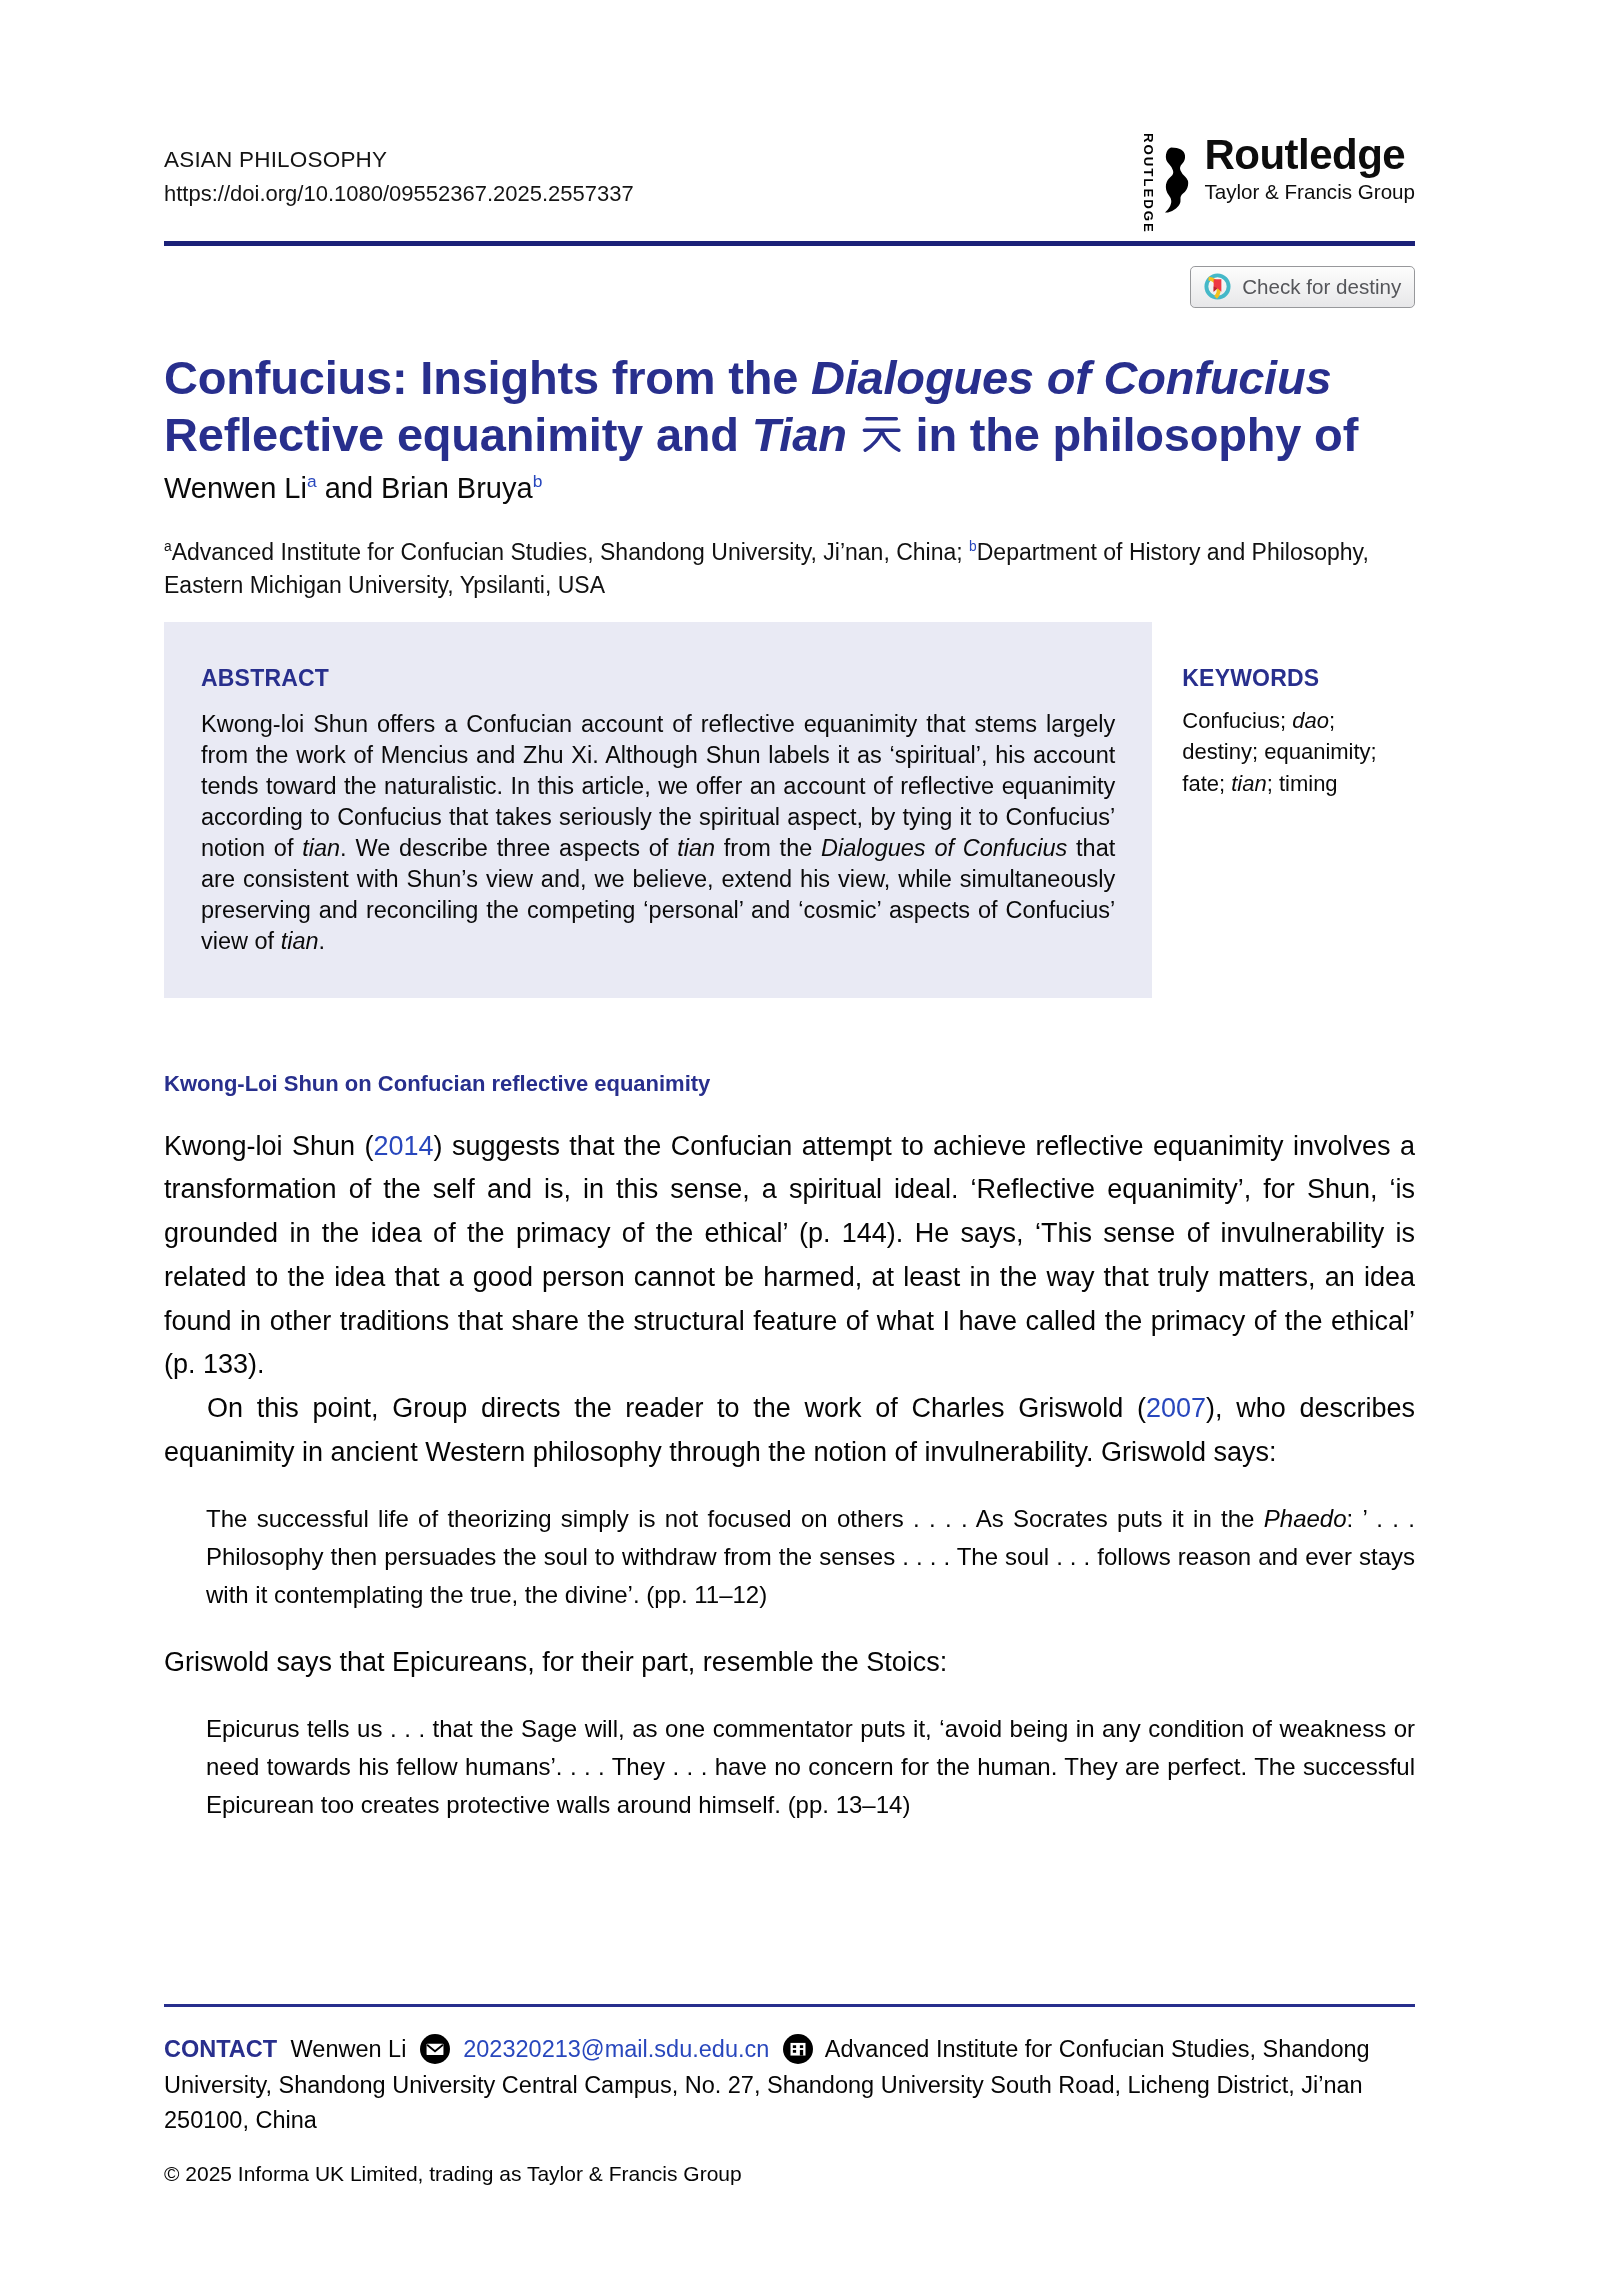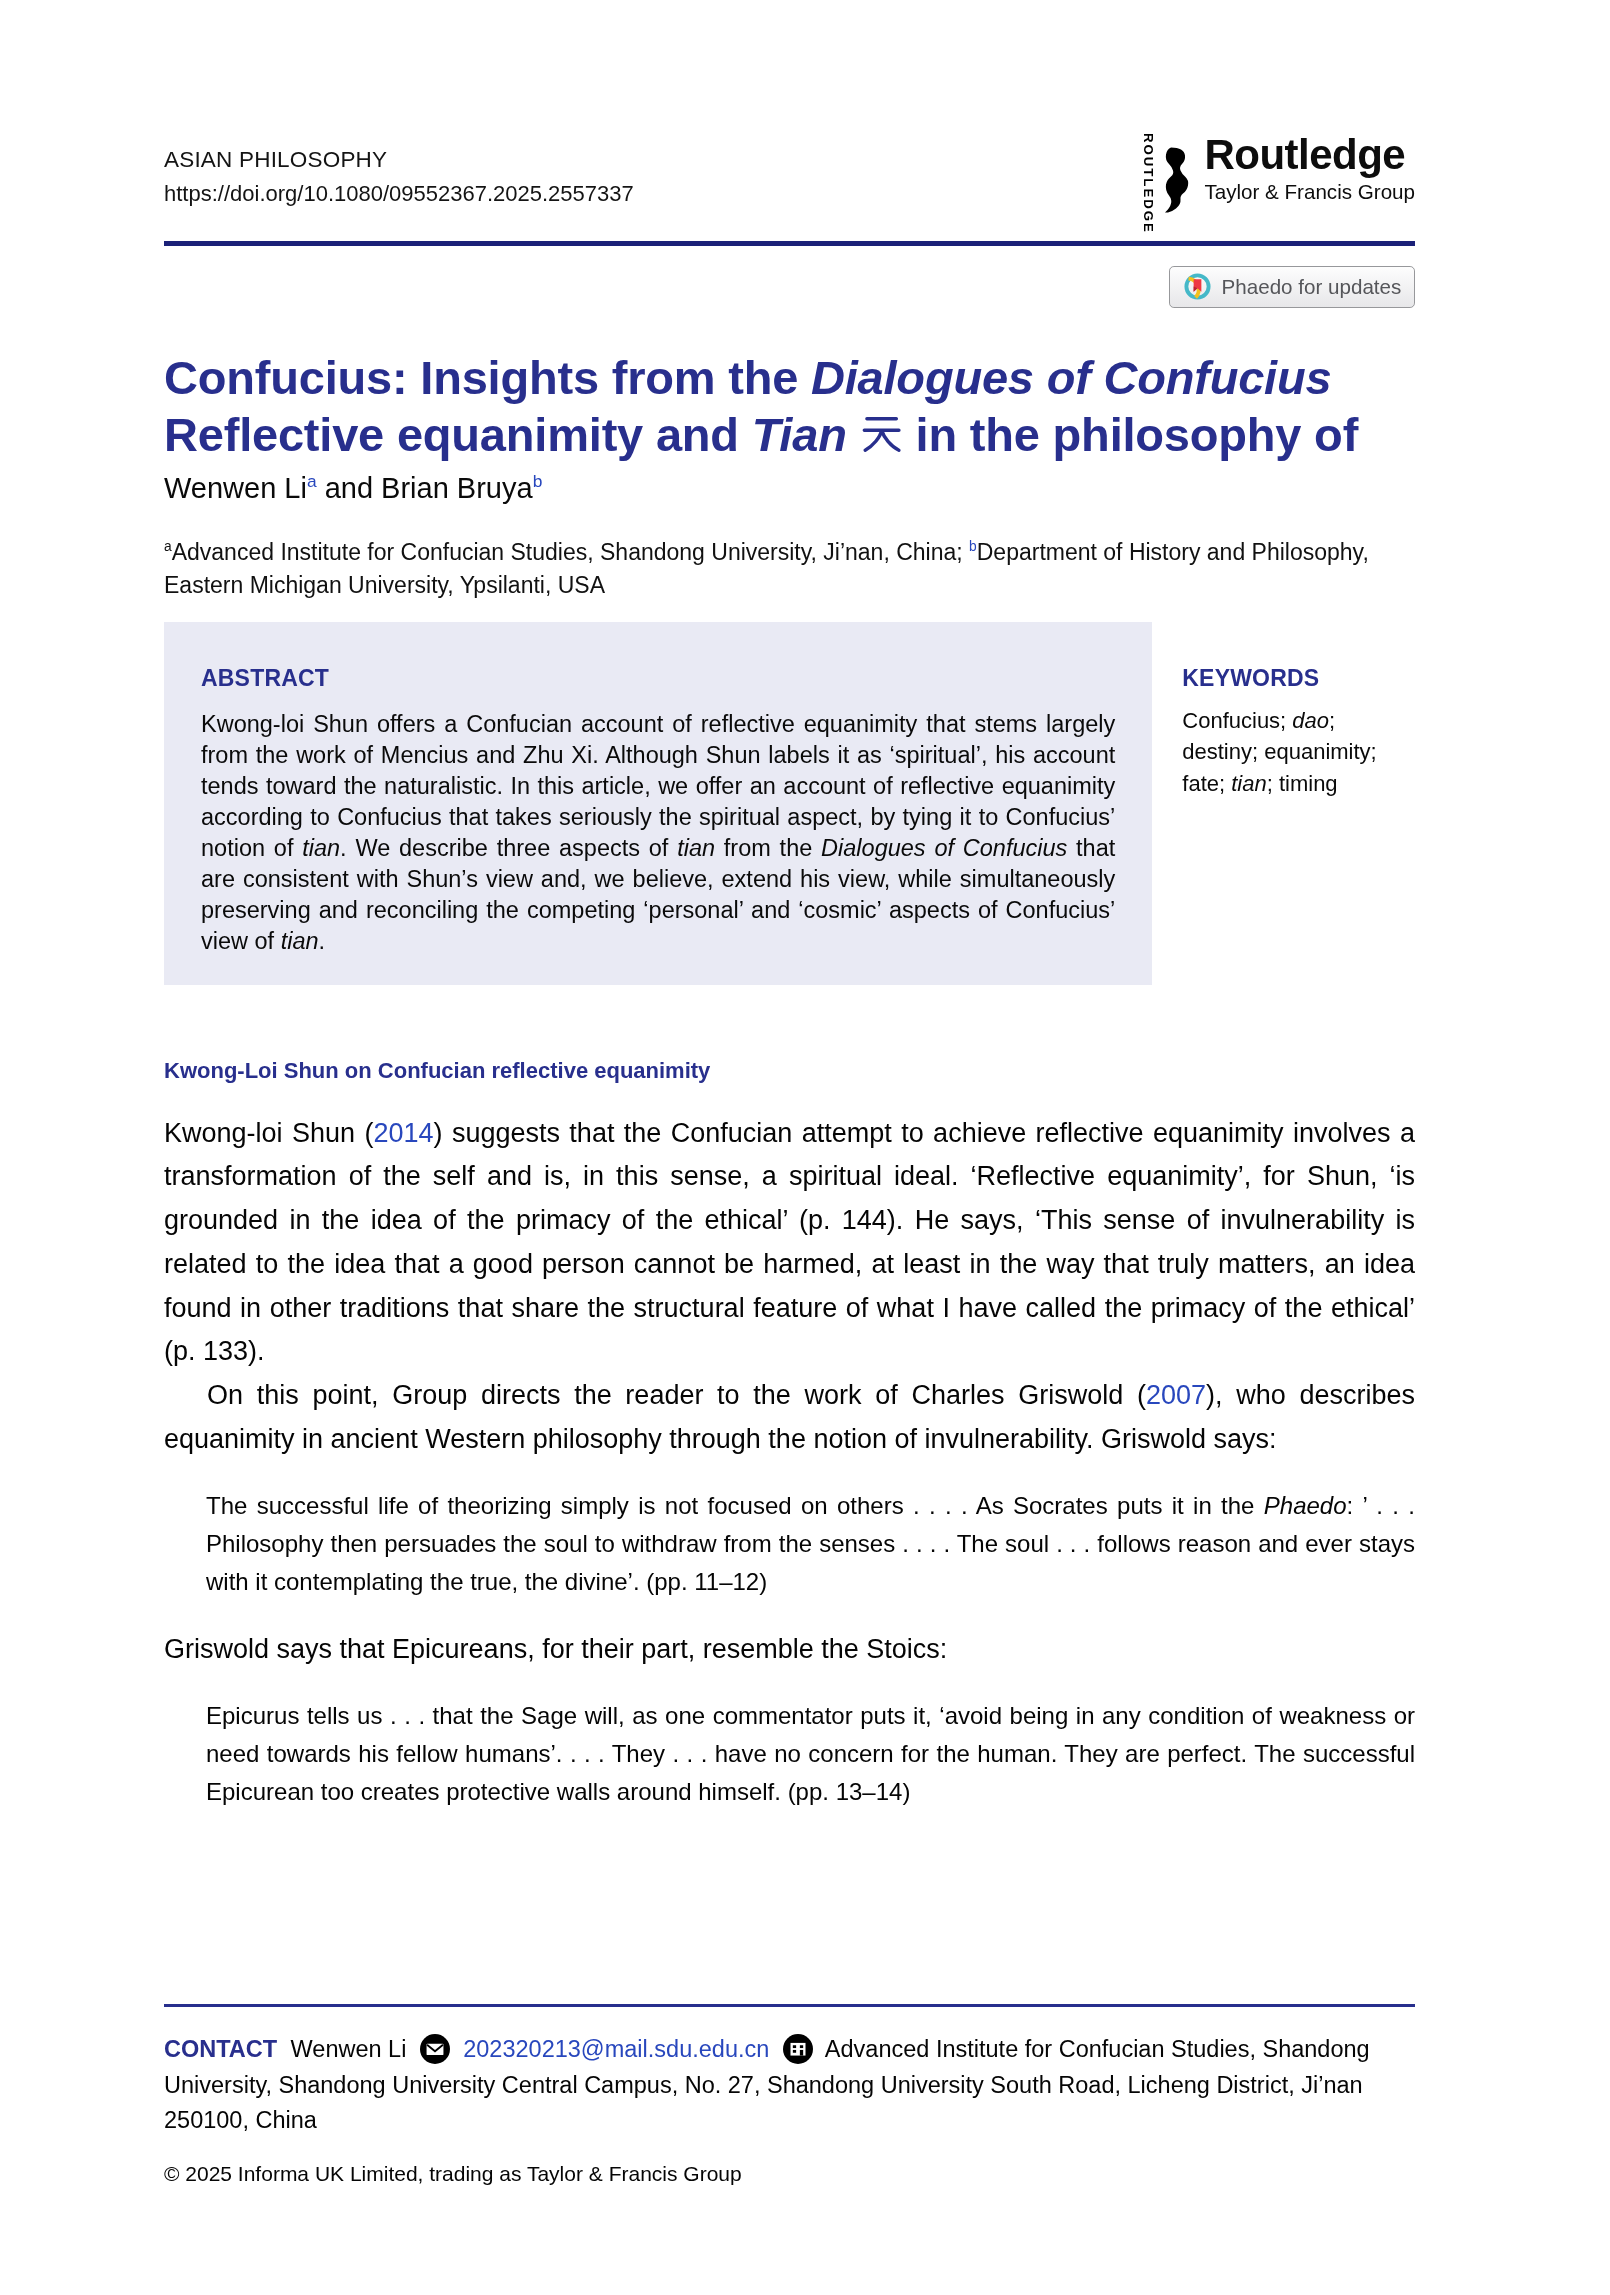--- a/index.html
+++ b/index.html
@@ -36,21 +36,21 @@
   .title { margin:42px 0 0; font-size:47px; line-height:1.21; font-weight:700;
            color:var(--navy,#282f8d); letter-spacing:-0.2px; }
   .title .tline { display:block; }
   .tian-svg { width:0.92em; height:0.92em; display:inline-block; vertical-align:-0.06em; }
   .authors { margin-top:9px; font-size:29px; color:#0a0a0a; }
   sup { font-size:60%; vertical-align:super; line-height:0; }
   .affiliations { margin-top:31px; font-size:23px; line-height:1.4; color:#111; }
   
   .abstract-row { display:flex; margin-top:21.5px; }
   .abstract-box { width:1123px; box-sizing:border-box; background:var(--abstract_bg,#e9eaf4);
-                  padding:43px 37px 28px; }
+                  padding:43px 37px 41px; }
   .label { font-size:23px; font-weight:700; color:var(--navy,#282f8d); letter-spacing:0.2px; }
   .abstract-text { margin:16.7px 0 0; font-size:23.5px; line-height:1.32; text-align:justify; color:#0a0a0a; }
   .keywords { margin-left:30px; width:267px; box-sizing:border-box; padding-top:43px; }
   .keywords-text { margin:12.7px 0 0; font-size:22px; line-height:1.42; color:#0a0a0a; }
   
   .section-heading { margin:73px 0 0; font-size:22px; font-weight:700; color:var(--navy,#282f8d); }
   .body { margin:27.4px 0 0; font-size:27px; line-height:1.62; text-align:justify; color:#050505; }
   .para-cont { margin-top:0; text-indent:43px; }
   .quote { margin:25.5px 0 0 42px; font-size:24px; line-height:1.58; text-align:justify; color:#050505; }
   .link { color:var(--link,#2847bd); }
@@ -88,21 +88,21 @@
   <div class="rule"></div>
 
   <div class="badge-row">
     <div class="check-badge">
       <svg class="crossmark" viewBox="0 0 60 60" aria-hidden="true">
         <circle cx="30" cy="30" r="23" fill="none" stroke="#45b8c8" stroke-width="8"></circle>
         <path d="M 26 52.6 A 23 23 0 0 0 11.5 13.8" fill="none" stroke="#f4c11e" stroke-width="8"></path>
         <path d="M22 15 h16 v26 l-8 -7.5 -8 7.5 z" fill="#ee3843"></path>
         <path d="M22 41 l8 -7.5 -8 -3.5 z" fill="#b8232f"></path>
       </svg>
-      <span>Phaedo for updates</span>
+      <span>Check for destiny</span>
     </div>
   </div>
 
   <h1 class="title">
     <span class="tline"><span>Confucius: Insights from the </span><i>Dialogues of Confucius</i></span>
     <span class="tline"><span>Reflective equanimity and </span><i>Tian</i><span> </span><span><svg class="tian-svg" viewBox="0 0 100 100">
             <path d="M16 20 H84 M10 47 H90 M50 47 C47 63 30 83 12 93 M50 47 C55 64 72 85 90 93" fill="none" stroke="currentColor" stroke-width="8" stroke-linecap="round"></path>
           </svg></span><span> in the philosophy of</span></span>
   </h1>
 

